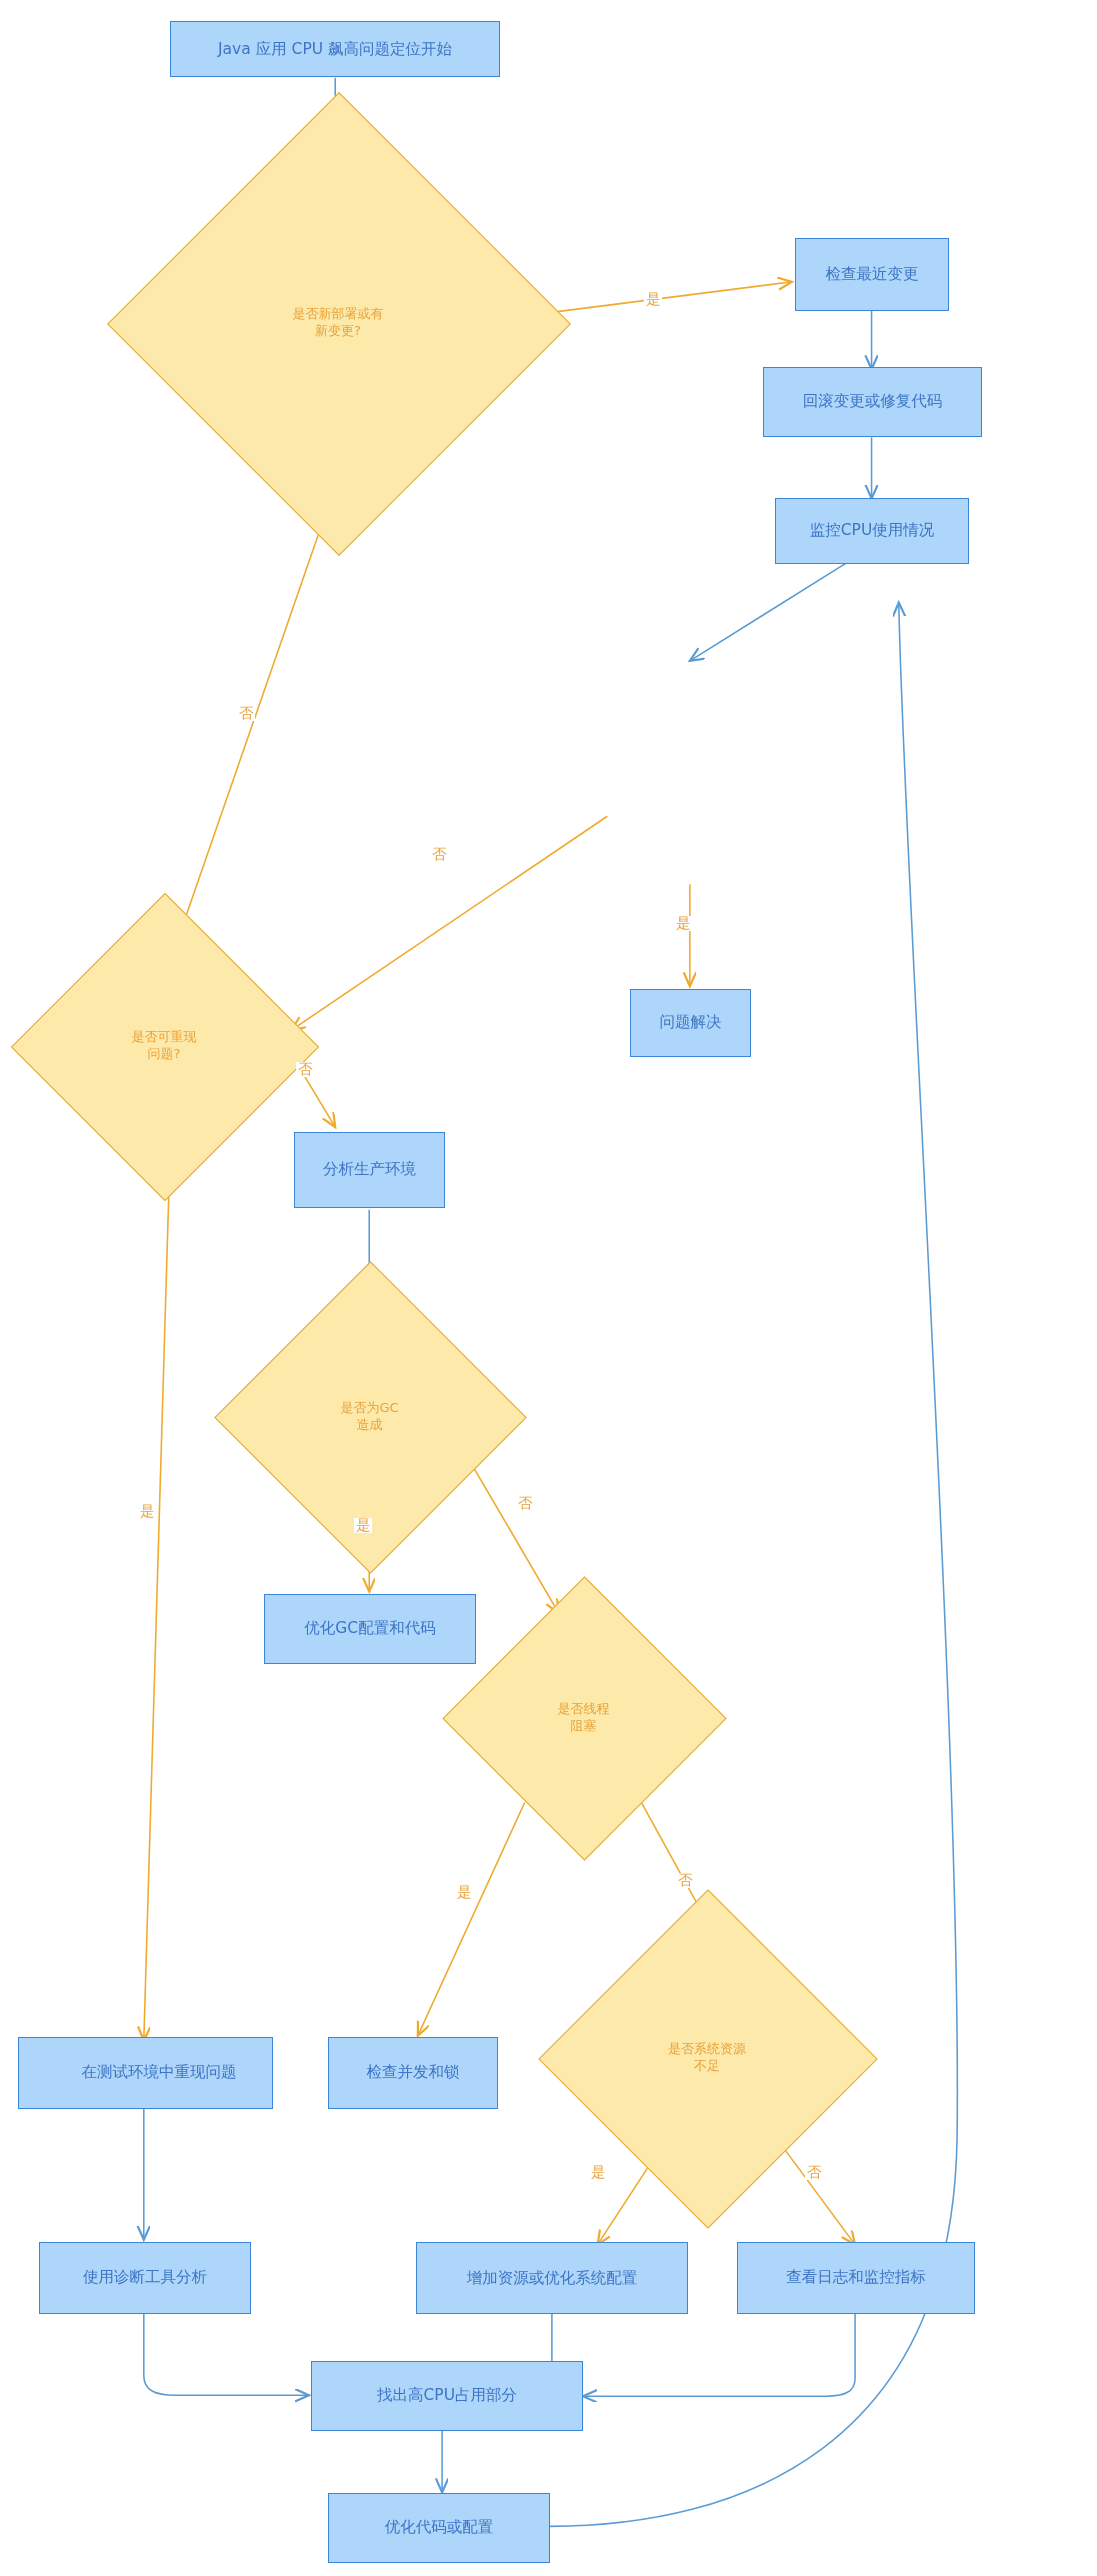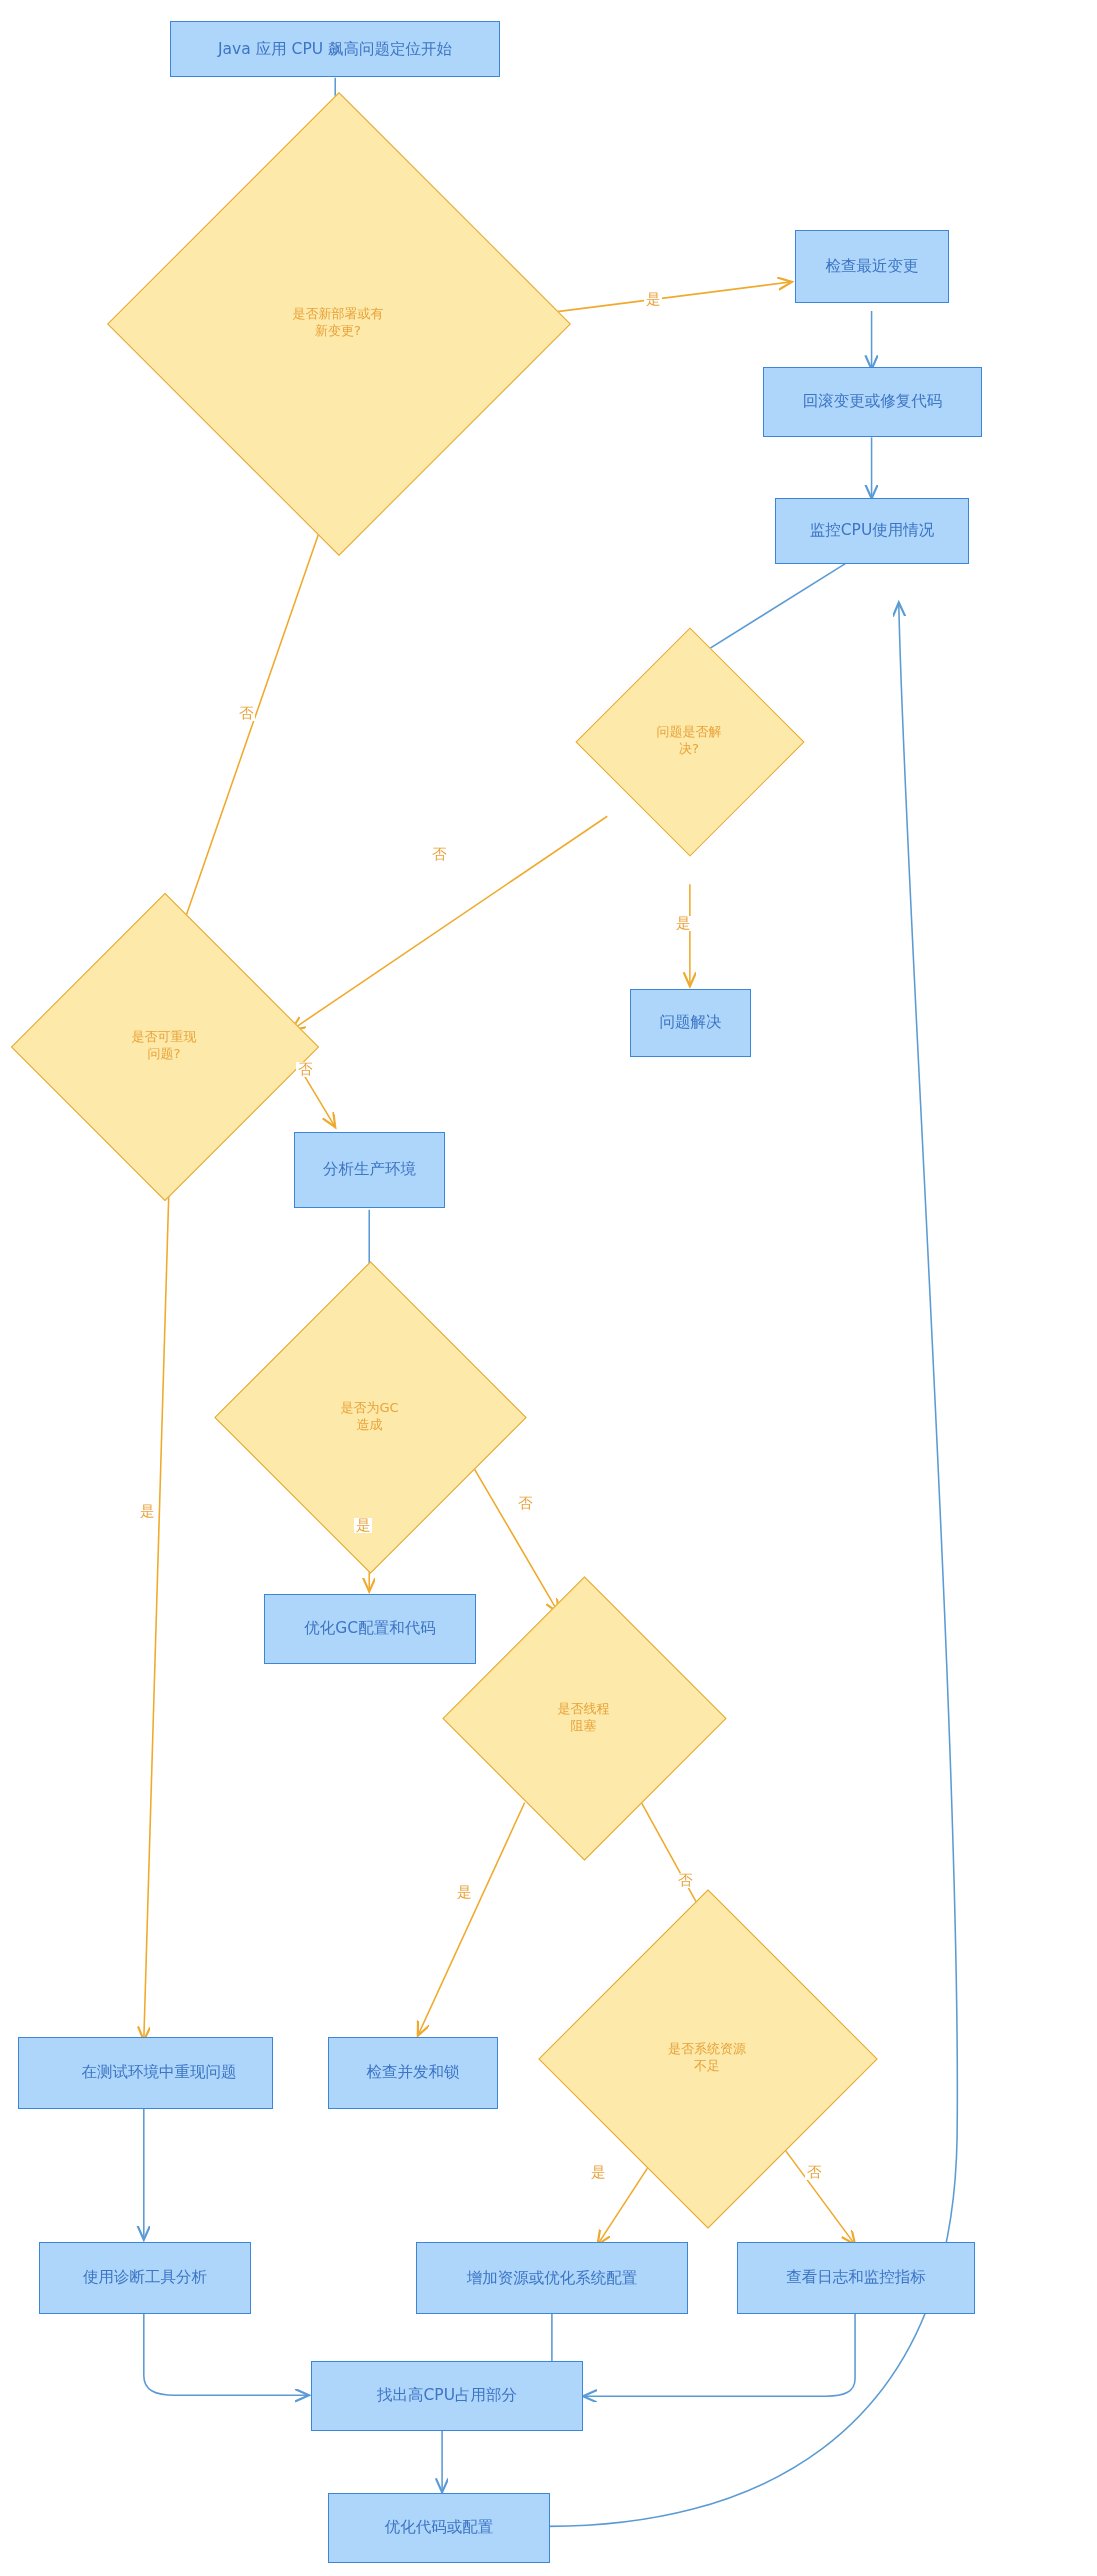--- a/index.html
+++ b/index.html
@@ -57,37 +57,32 @@
   <div class="node box" style="left:170px;top:21.4px;width:330px;height:56px;">
     <span>Java 应用 CPU 飙高问题定位开始</span>
   </div>
 
   <div class="node dia" style="left:175px;top:160px;width:326px;height:326px;">
     <div class="shape"></div>
     <span class="txt">是否新部署或有
 新变更?</span>
   </div>
 
-  <div class="node box" style="left:795px;top:230px;width:154px;height:73px;">
+  <div class="node box" style="left:795px;top:238px;width:154px;height:73px;">
     <span>检查最近变更</span>
   </div>
 
   <div class="node box" style="left:763px;top:367px;width:219px;height:70px;">
     <span>回滚变更或修复代码</span>
   </div>
 
   <div class="node box" style="left:775px;top:498px;width:194px;height:66px;">
     <span>监控CPU使用情况</span>
   </div>
 
-  <div class="node dia" style="left:609px;top:661px;width:160px;height:160px;">
-    <div class="shape"></div>
-    <span class="txt">问题是否解
-决?</span>
-  </div>
 
   <div class="node box" style="left:630px;top:989px;width:121px;height:68px;">
     <span>问题解决</span>
   </div>
 
   <div class="node dia" style="left:56px;top:938px;width:216px;height:216px;">
     <div class="shape"></div>
     <span class="txt">是否可重现
 问题?</span>
   </div>

